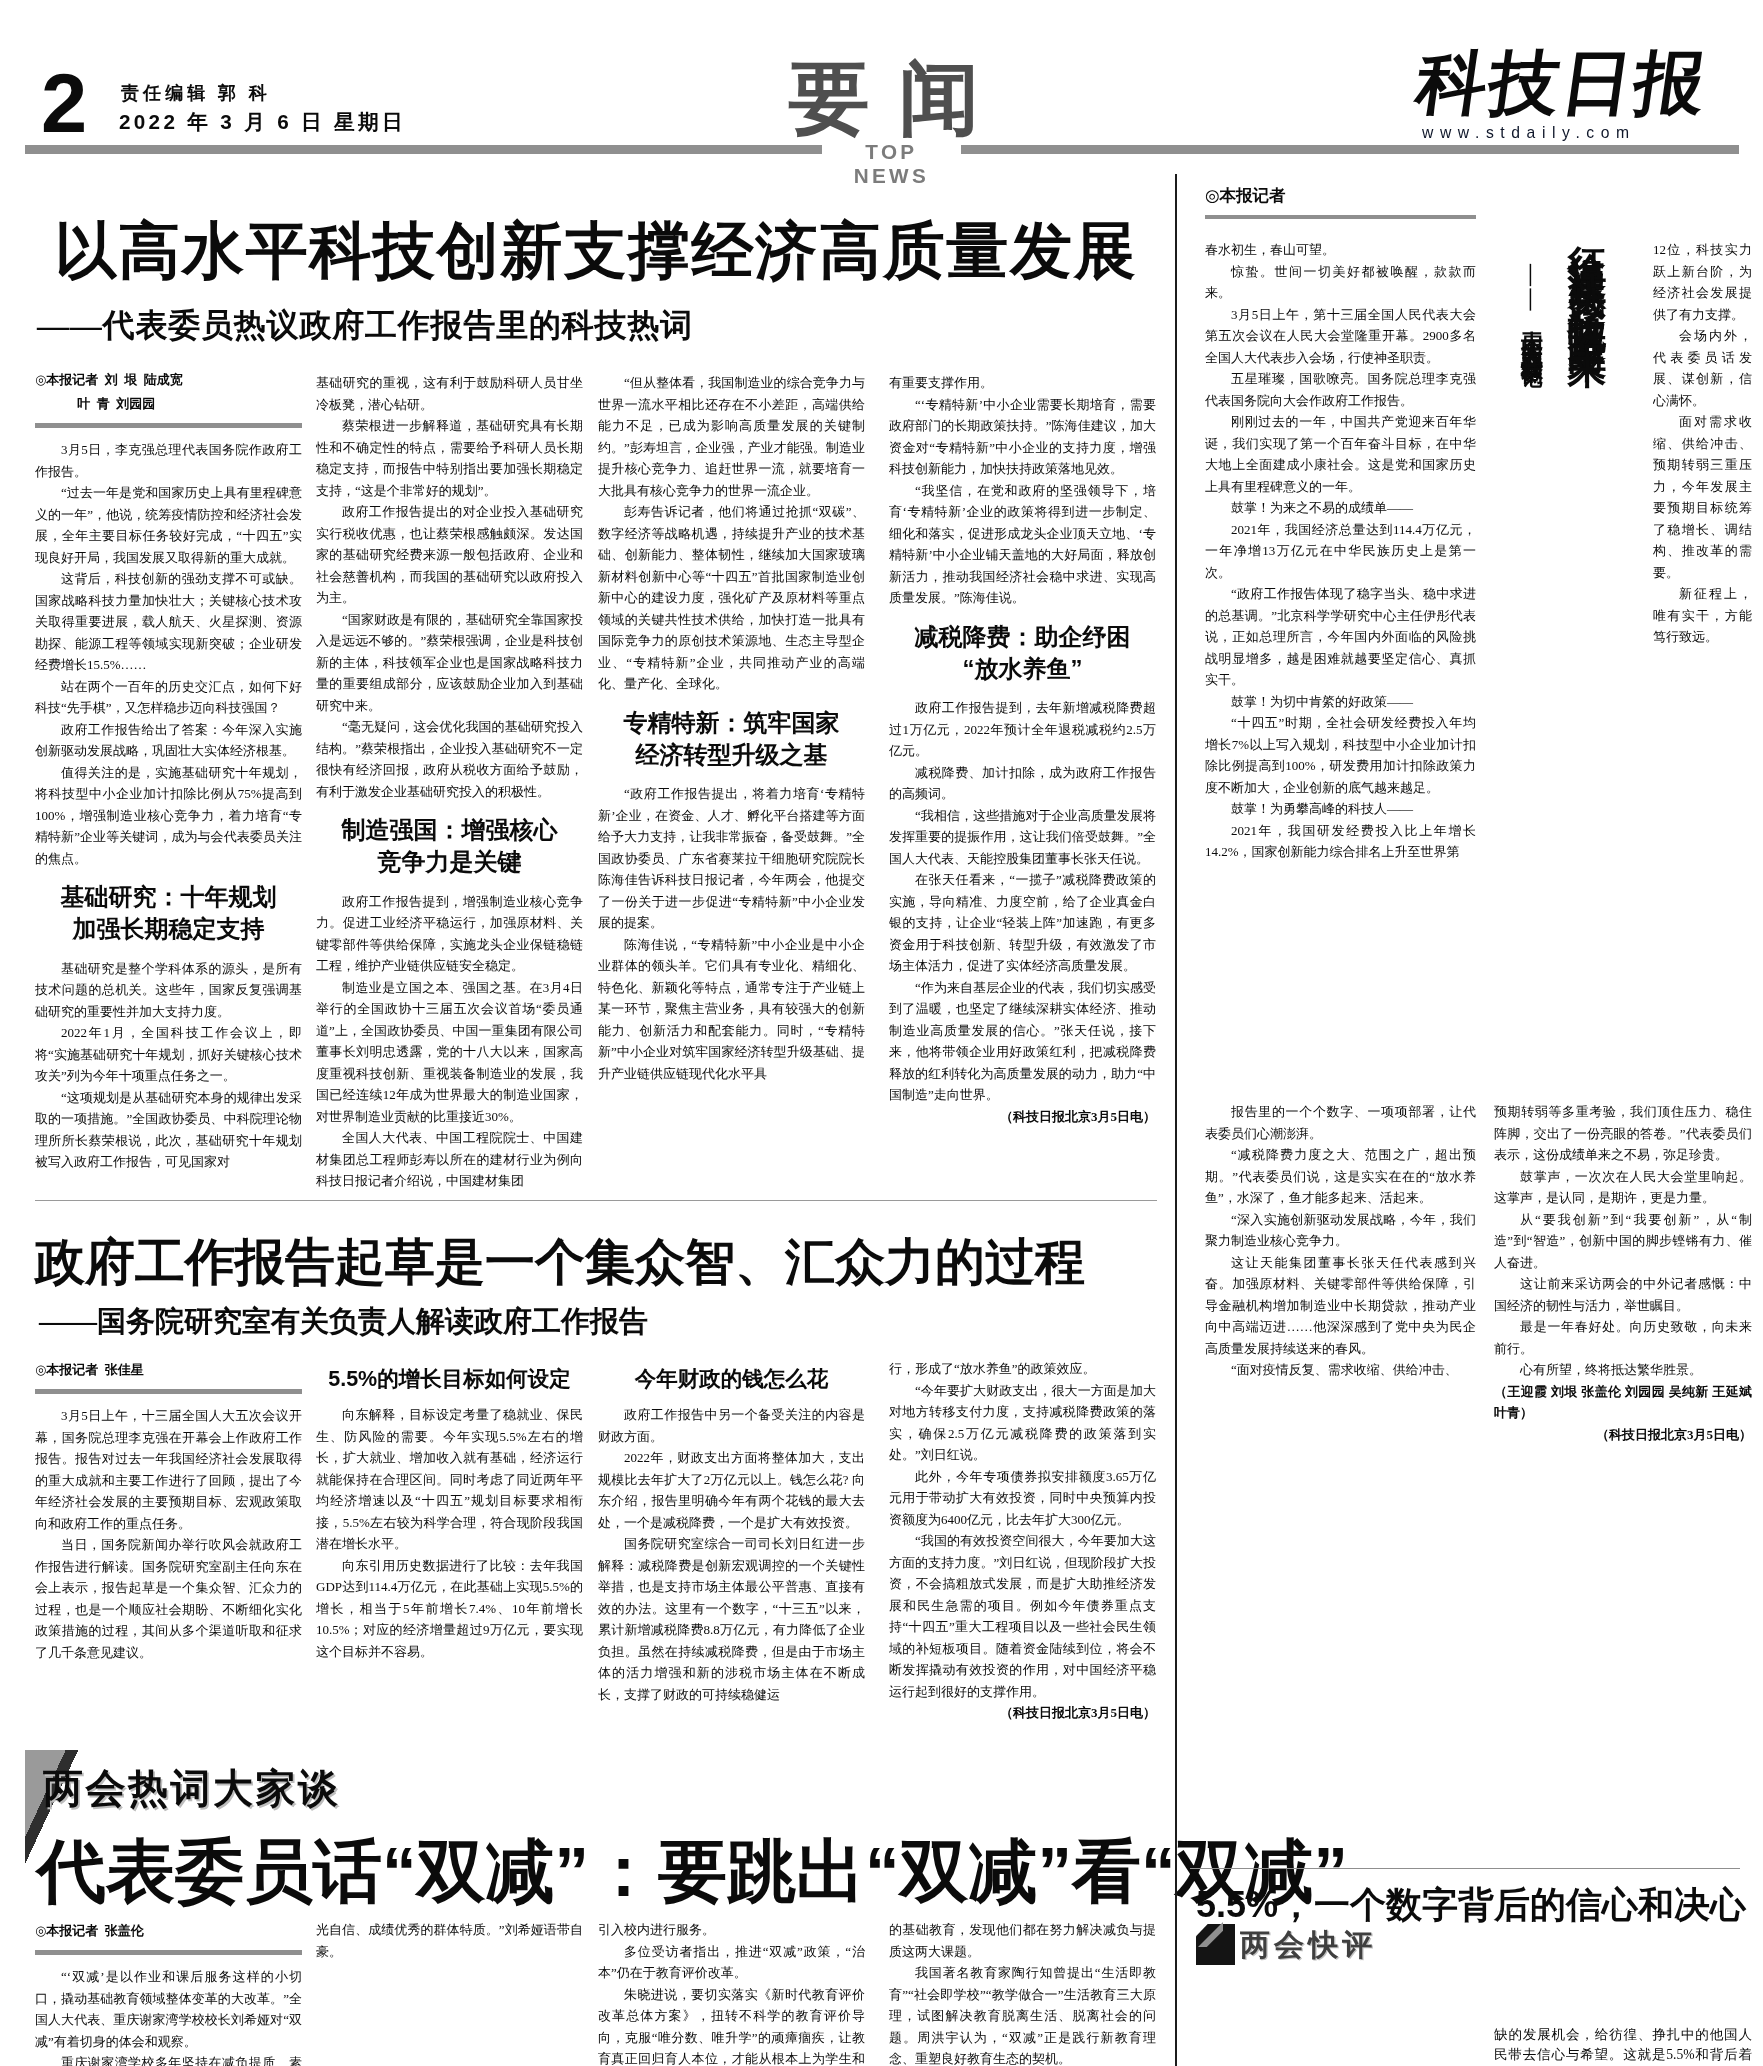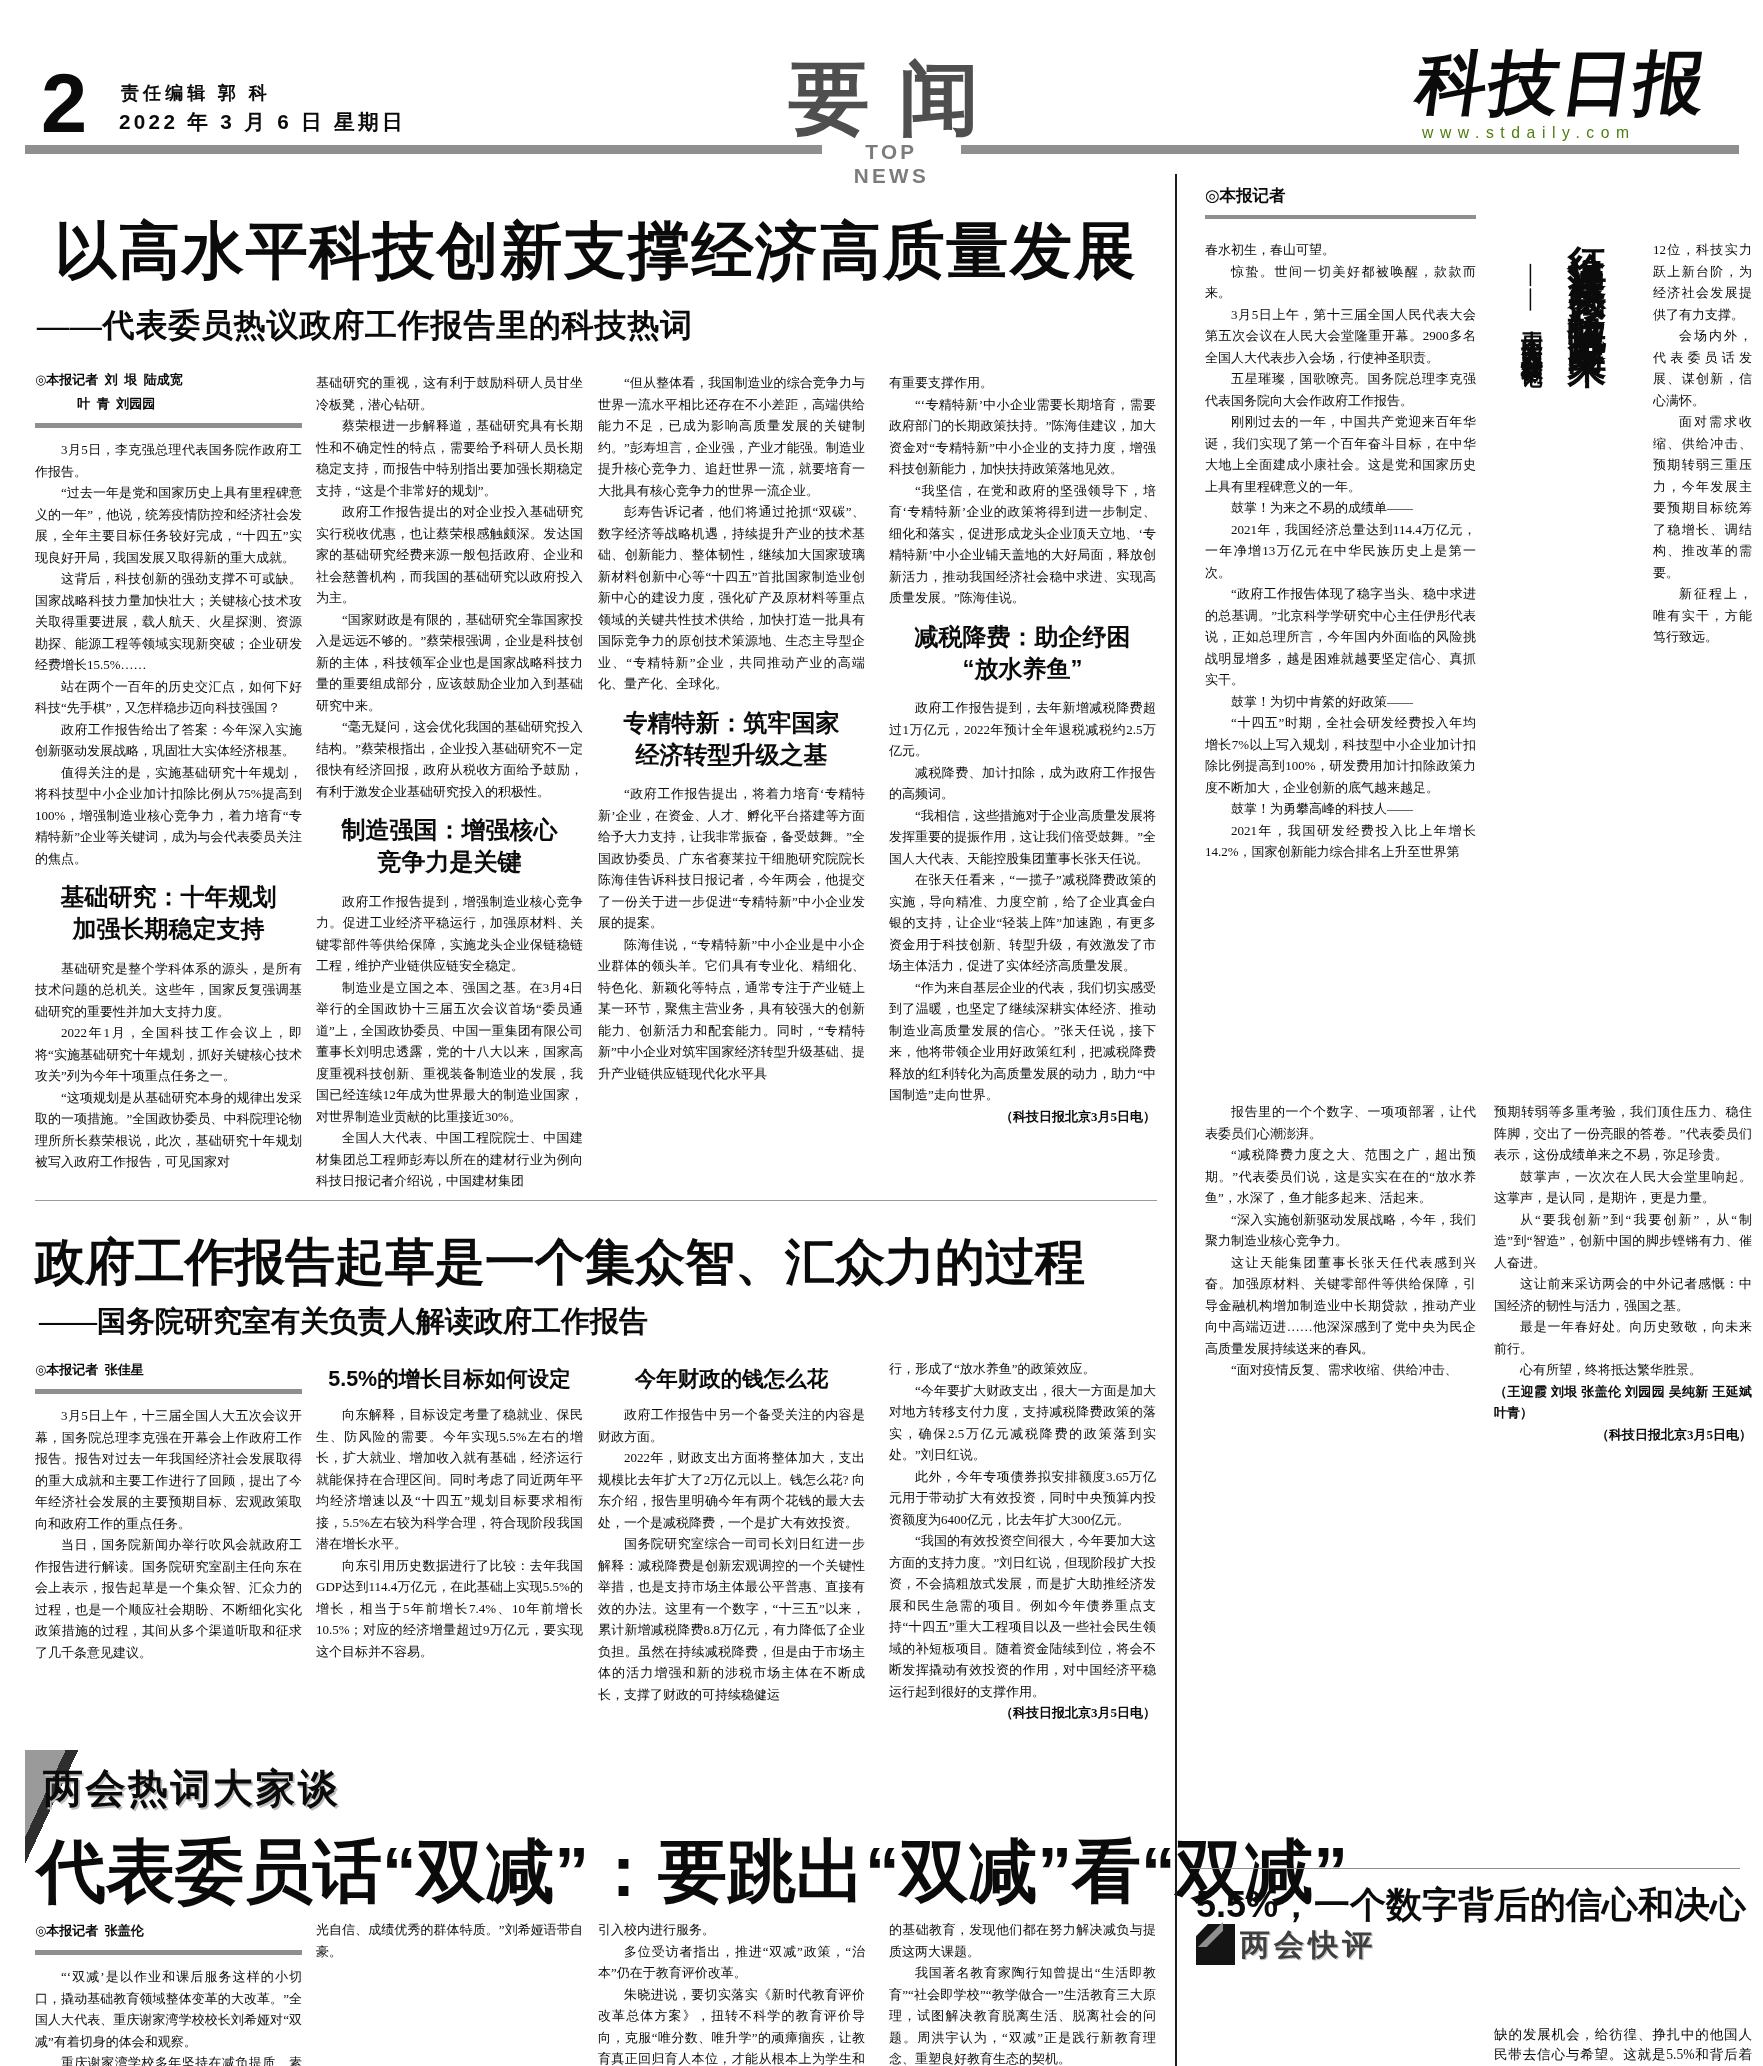--- a/index.html
+++ b/index.html
@@ -11,21 +11,21 @@
   .pagenum{left:41px;top:62px;font-size:83px;font-weight:900;line-height:83px;}
   .editor{left:121px;top:81px;font-size:18px;font-weight:bold;letter-spacing:4.1px;}
   .date{left:119px;top:108px;font-size:20.7px;font-weight:bold;letter-spacing:3.3px;}
   .secttitle{left:702px;top:45px;width:364px;text-align:center;font-size:81px;font-weight:900;
              color:#4f4f4f;letter-spacing:29px;text-indent:29px;}
   .sect-en{left:822px;top:140px;width:124px;text-align:center;font-size:20.7px;font-weight:bold;
            color:#7c7c7c;letter-spacing:3.3px;background:#fff;z-index:3;padding:0 7.4px;}
   .headerbar{left:25px;top:145px;width:1714px;height:9px;background:#8f8f8f;z-index:1;}
   .masthead{left:1417px;top:37px;font-size:70px;font-weight:900;letter-spacing:2.5px;
             transform:skewX(-8deg);font-family:"DejaVu Serif","Liberation Serif",serif;}
-  .website{left:1422px;top:124px;font-size:15.7px;color:#4d7c0f;letter-spacing:6.6px;}
+  .website{left:1422px;top:124px;font-size:15.7px;color:#0f172a;letter-spacing:6.6px;}
   
   .col{position:absolute;width:267px;text-align:justify;font-size:13px;line-height:21.5px;overflow:hidden;margin-top:8px;}
   .b{margin:0;}
   .b-p{text-indent:2em;}
   .b-pc{text-indent:0;}
   .b-h{font-family:"Liberation Sans","DejaVu Sans",sans-serif;font-weight:900;font-size:24px;
        line-height:32px;text-align:center;white-space:pre-line;margin:12.4px 0;text-indent:0;}
   .b-h2{font-family:"Liberation Sans","DejaVu Sans",sans-serif;font-weight:900;font-size:21.5px;
         line-height:29px;text-align:center;white-space:pre-line;margin:6.6px 0 10.7px 0;text-indent:0;}
   .b-end{text-align:right;font-weight:bold;}
@@ -210,21 +210,21 @@
       <p class="b b-p">报告里的一个个数字、一项项部署，让代表委员们心潮澎湃。</p>
       <p class="b b-p">“减税降费力度之大、范围之广，超出预期。”代表委员们说，这是实实在在的“放水养鱼”，水深了，鱼才能多起来、活起来。</p>
       <p class="b b-p">“深入实施创新驱动发展战略，今年，我们聚力制造业核心竞争力。</p>
       <p class="b b-p">这让天能集团董事长张天任代表感到兴奋。加强原材料、关键零部件等供给保障，引导金融机构增加制造业中长期贷款，推动产业向中高端迈进……他深深感到了党中央为民企高质量发展持续送来的春风。</p>
       <p class="b b-p">“面对疫情反复、需求收缩、供给冲击、</p>
     </div>
   <div class="col" style="left:1494px;top:1093px;height:769px;width:258px;">
       <p class="b b-pc">预期转弱等多重考验，我们顶住压力、稳住阵脚，交出了一份亮眼的答卷。”代表委员们表示，这份成绩单来之不易，弥足珍贵。</p>
       <p class="b b-p">鼓掌声，一次次在人民大会堂里响起。这掌声，是认同，是期许，更是力量。</p>
       <p class="b b-p">从“要我创新”到“我要创新”，从“制造”到“智造”，创新中国的脚步铿锵有力、催人奋进。</p>
-      <p class="b b-p">这让前来采访两会的中外记者感慨：中国经济的韧性与活力，强国之基。</p>
+      <p class="b b-p">这让前来采访两会的中外记者感慨：中国经济的韧性与活力，举世瞩目。</p>
       <p class="b b-p">最是一年春好处。向历史致敬，向未来前行。</p>
       <p class="b b-p">心有所望，终将抵达繁华胜景。</p>
       <div class="b b-sig">（王迎霞  刘垠  张盖伦  刘园园  吴纯新  王延斌  叶青）</div>
       <div class="b b-end">（科技日报北京3月5日电）</div>
     </div>
 
   <div class="abs sep2"></div>
 
   <div class="abs kp-headline sans">5.5%，一个数字背后的信心和决心</div>
   <div class="abs kp-decor"></div>

